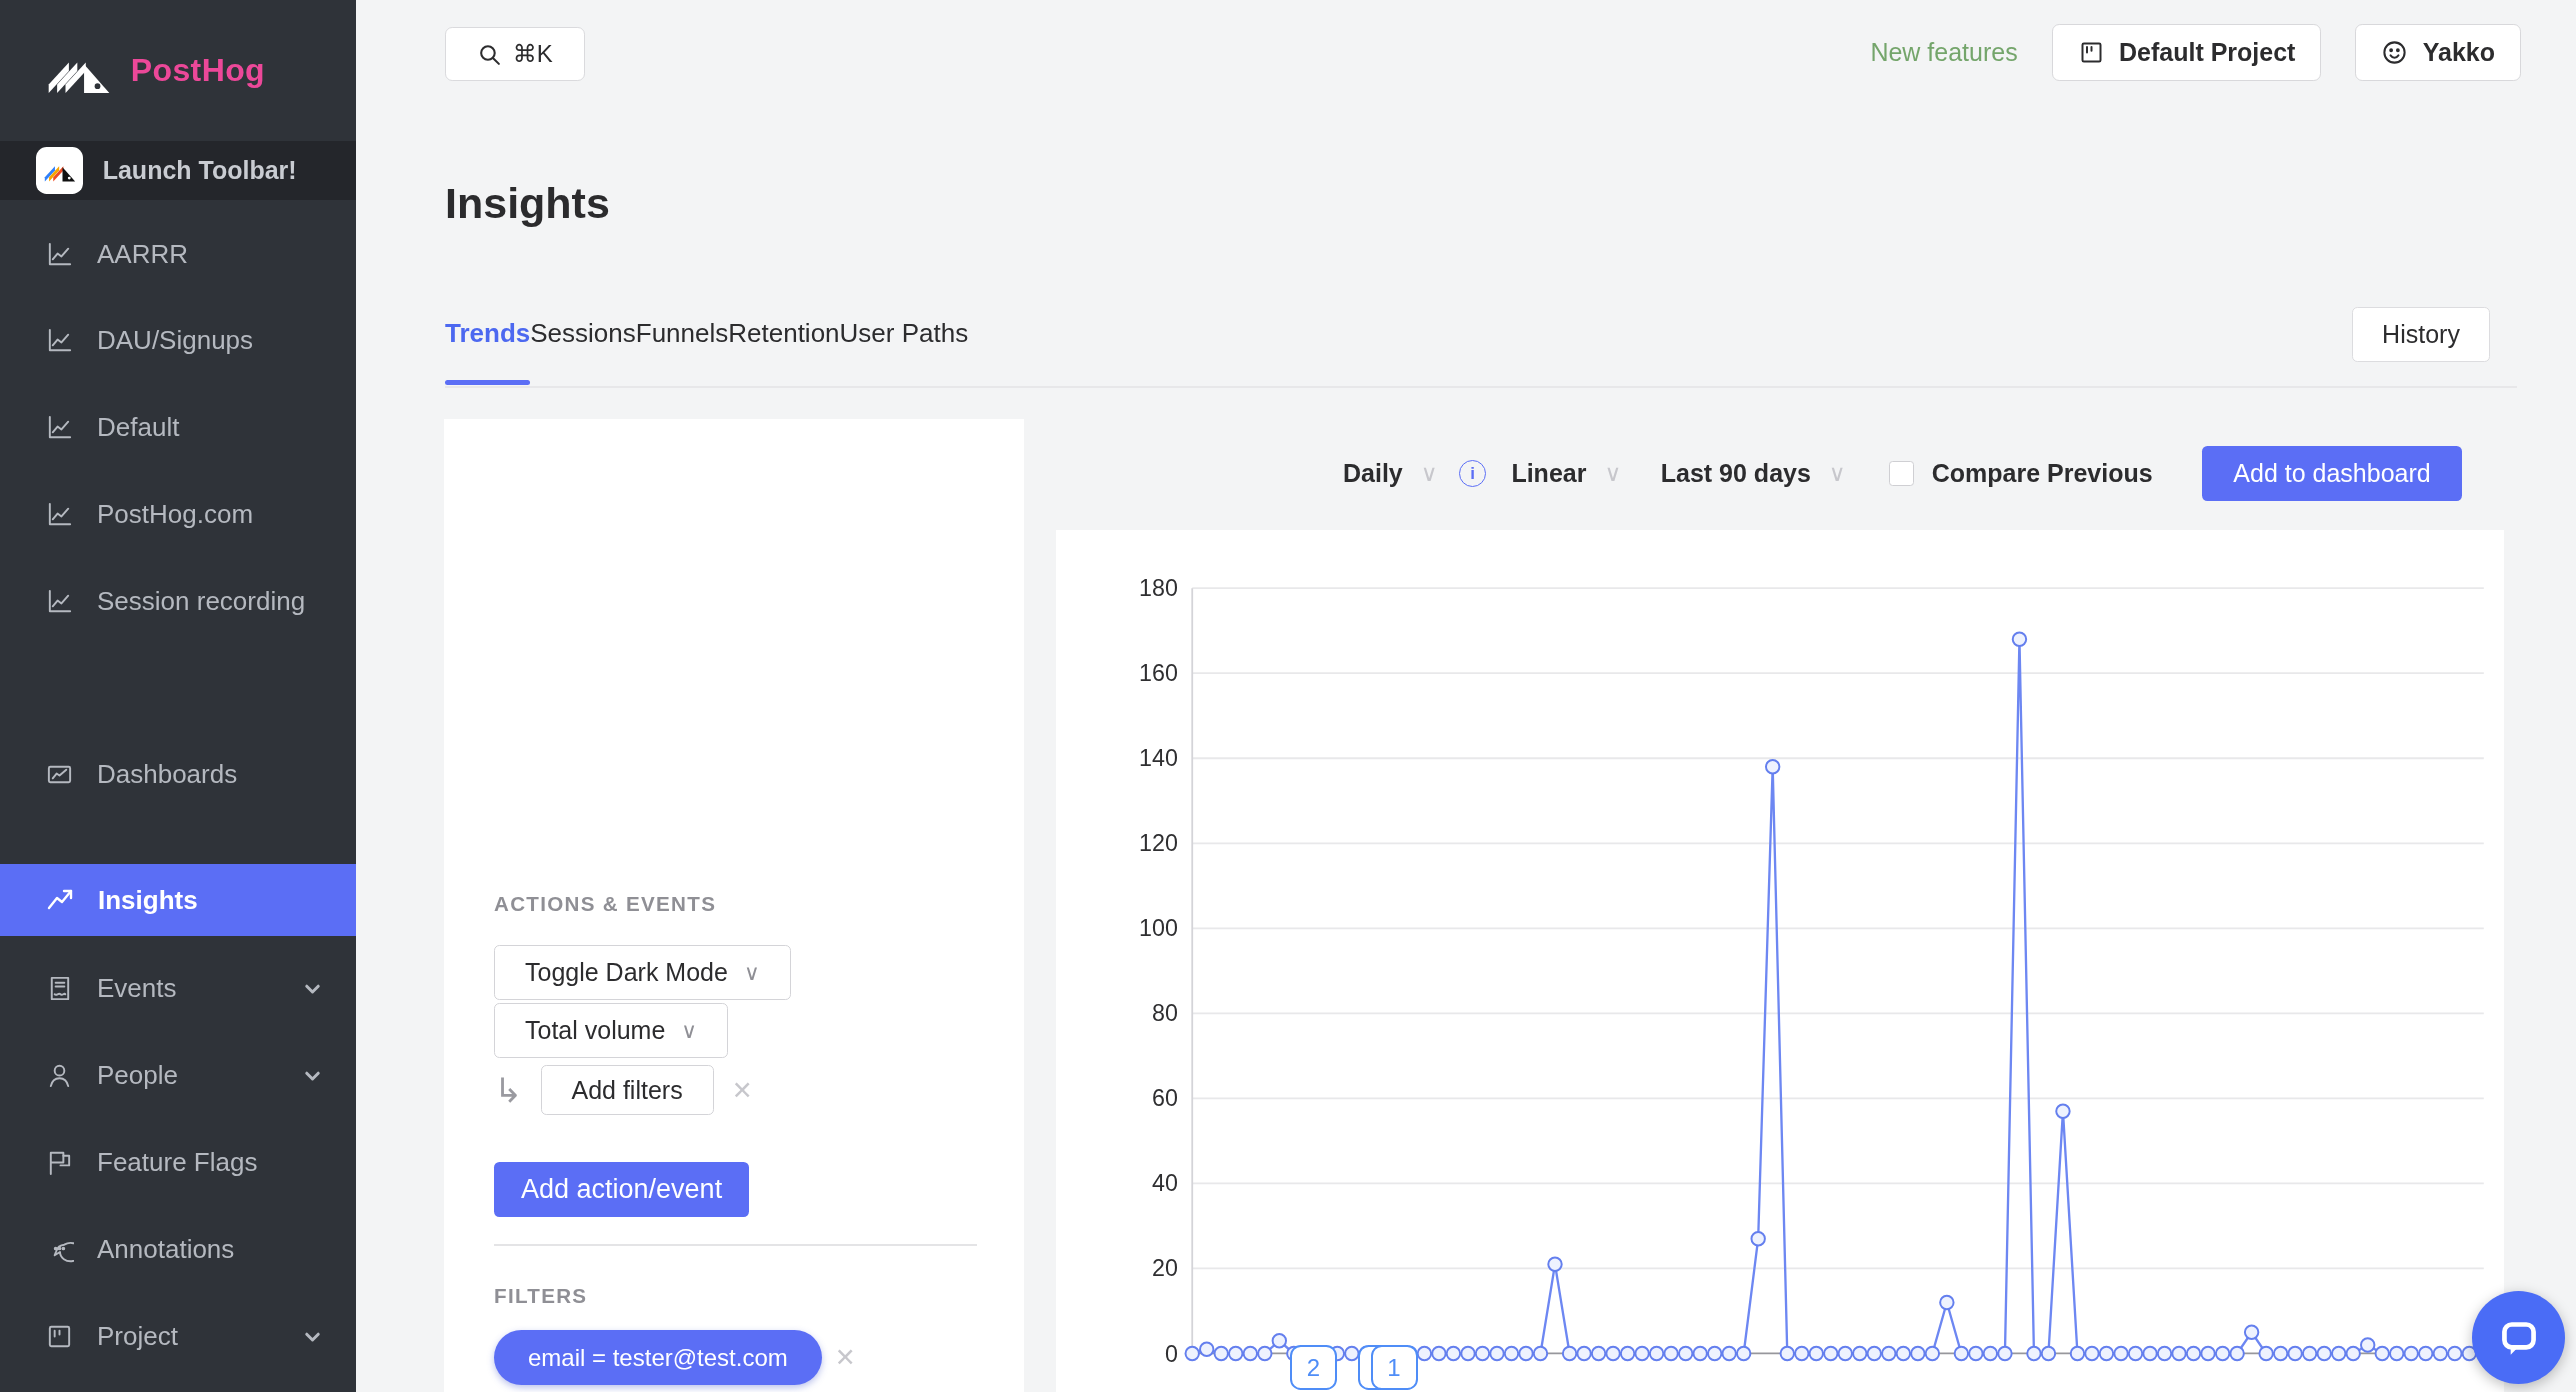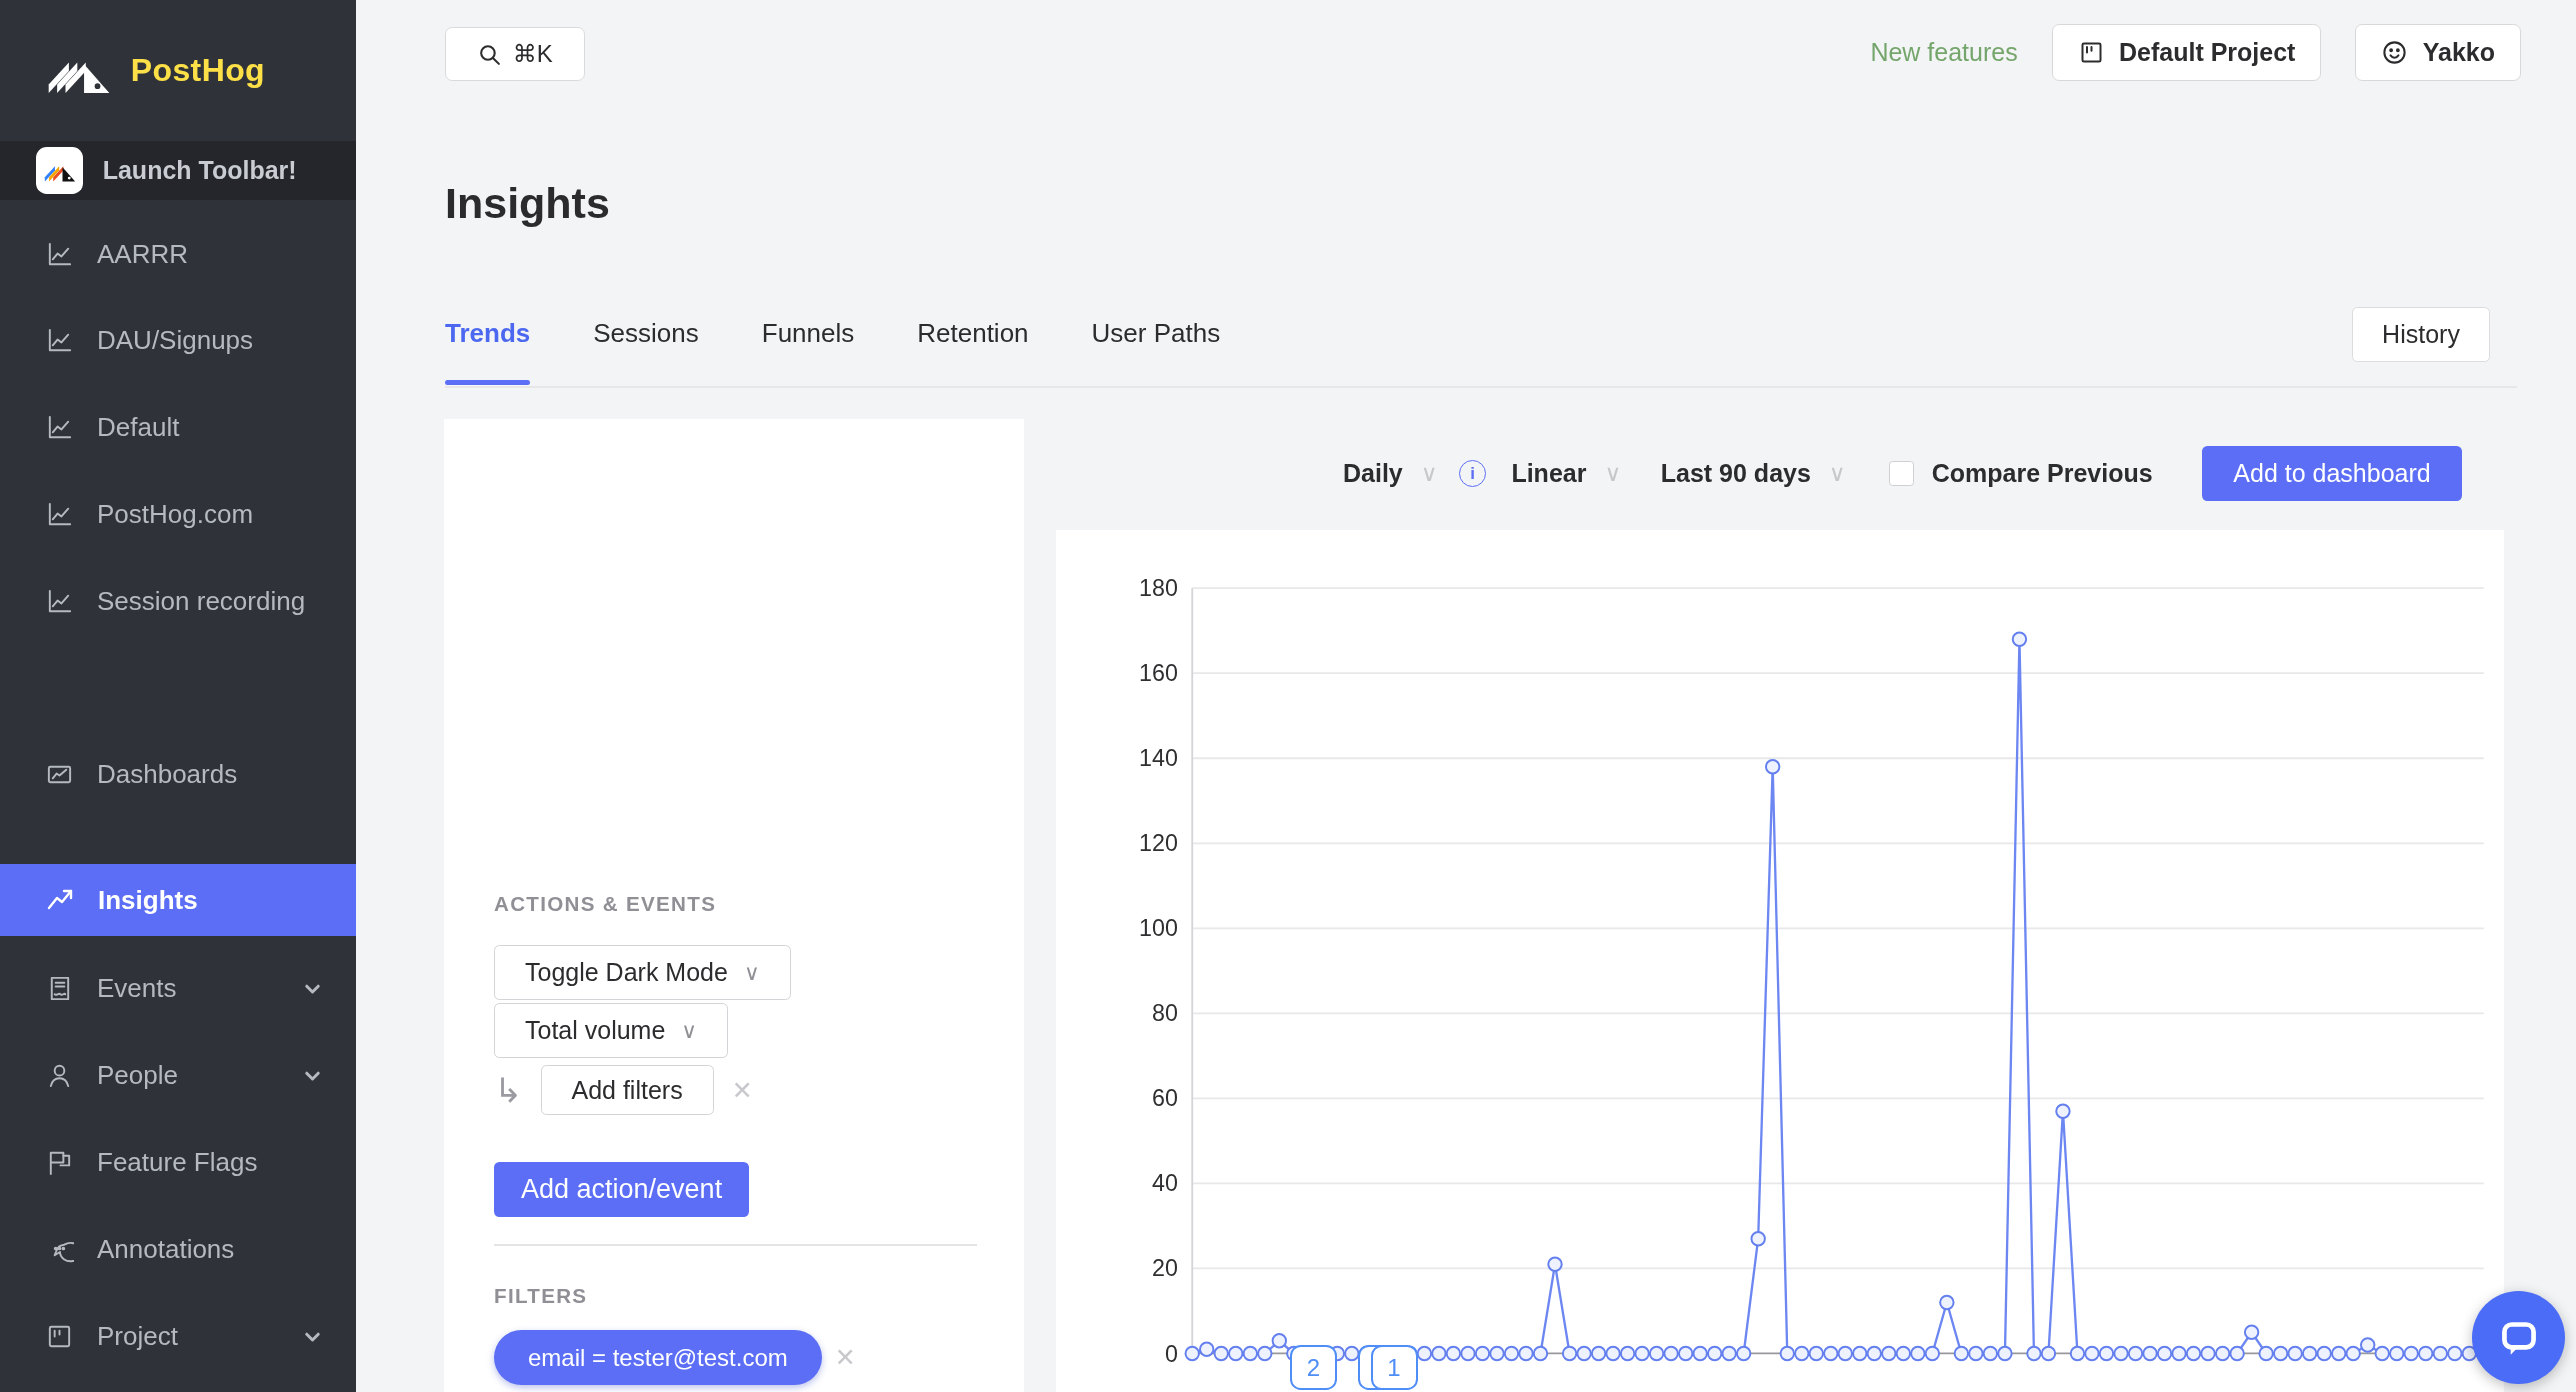--- a/index.html
+++ b/index.html
@@ -1,38 +1,38 @@
 <!DOCTYPE html>
 <html style="font-size:14.3px"><head>
 <meta charset="utf-8">
 <style>
   html,body{margin:0;padding:0;background:#e9e9ea;font-family:"Liberation Sans","DejaVu Sans",sans-serif;}
   #app{position:relative;width:2576px;height:1393px;background:#f3f4f5;overflow:hidden;}
   
   #sidebar{position:absolute;left:0;top:0;width:356px;height:1393px;background:#2f3339;}
   .logo-row{position:absolute;left:0;top:0;width:356px;height:141px;display:flex;align-items:center;padding-left:47px;box-sizing:border-box;}
-  .logo-text{color:#fde047;font-size:32px;font-weight:700;margin-left:19.7px;letter-spacing:0.4px;}
+  .logo-text{color:#ec4899;font-size:32px;font-weight:700;margin-left:19.7px;letter-spacing:0.4px;}
   .launch-row{position:absolute;left:0;top:141px;width:356px;height:59px;background:#24262b;display:flex;align-items:center;padding-left:36px;box-sizing:border-box;cursor:pointer;}
   .launch-icon{width:47px;height:47px;background:#fff;border-radius:10.7px;display:flex;align-items:center;justify-content:center;}
   .launch-label{color:#c9ccd2;font-size:25px;font-weight:700;margin-left:19.7px;}
   .nav-item{position:absolute;left:0;width:356px;height:57px;display:flex;align-items:center;padding:0 32px 0 45px;box-sizing:border-box;color:#b5b9c0;cursor:pointer;}
   .nav-item .nav-label{font-size:26px;margin-left:23px;white-space:nowrap;}
   .nav-item svg{flex:0 0 auto;}
   .nav-item .chev{margin-left:auto;}
   .nav-active{position:absolute;left:0;top:864px;width:356px;height:72px;background:#5b6ef5;display:flex;align-items:center;padding:0 32px 0 45px;box-sizing:border-box;color:#fff;cursor:pointer;}
   .nav-active .nav-label{font-size:26px;margin-left:23px;font-weight:600;}
   
   .searchbox{position:absolute;left:445px;top:27px;width:140px;height:54px;background:#fff;border:1.8px solid #dadadd;border-radius:7.2px;display:flex;align-items:center;justify-content:center;gap:10.7px;cursor:pointer;box-sizing:border-box;}
   .searchbox span{font-size:24px;color:#2c2c2e;}
   .topbar-right{position:absolute;top:23px;right:55px;height:59px;display:flex;align-items:center;gap:34px;}
   .link-green{color:#74a56b;font-size:25px;cursor:pointer;}
   .top-btn{height:57px;background:#fff;border:1.8px solid #d8d8db;border-radius:7.2px;display:flex;align-items:center;gap:14.3px;padding:0 25px;font-size:25px;font-weight:600;color:#2c2c2e;cursor:pointer;box-sizing:border-box;}
   
   .page-title{position:absolute;left:445px;top:179px;font-size:43px;font-weight:700;color:#2b2b2d;}
-  .tabs{position:absolute;left:445px;top:318px;display:flex;gap:63px;}
+  .tabs{position:absolute;left:445px;top:318px;display:flex;}
   .tab{font-size:26px;color:#2c2c2e;padding-bottom:36px;position:relative;cursor:pointer;white-space:nowrap;}
   .tab.active{color:#4c68f0;font-weight:600;}
   .tab.active::after{content:"";position:absolute;left:0;right:0;bottom:0;height:5.4px;background:#5b6ef5;border-radius:2.7px;}
   .tabs-divider{position:absolute;left:445px;top:386px;width:2072px;height:1.8px;background:#e7e7e9;}
   .history-btn{position:absolute;left:2352px;top:307px;width:138px;height:55px;background:#fff;border:1.8px solid #dcdcdf;border-radius:5.4px;font-size:25px;color:#2c2c2e;display:flex;align-items:center;justify-content:center;cursor:pointer;box-sizing:border-box;}
   
   #panel{position:absolute;left:444px;top:419px;width:580px;height:974px;background:#fff;}
   .sec-label{position:absolute;left:50px;font-size:20.6px;font-weight:600;letter-spacing:1.3px;color:#8f8f95;display:flex;align-items:center;}
   .dd-btn{position:absolute;left:50px;height:55px;background:#fff;border:1.8px solid #d4d4d8;border-radius:5.4px;display:flex;align-items:center;gap:16px;padding:0 30px;font-size:25px;color:#2c2c2e;cursor:pointer;box-sizing:border-box;}
   .caret{font-size:21.5px;color:#8f8f95;}

